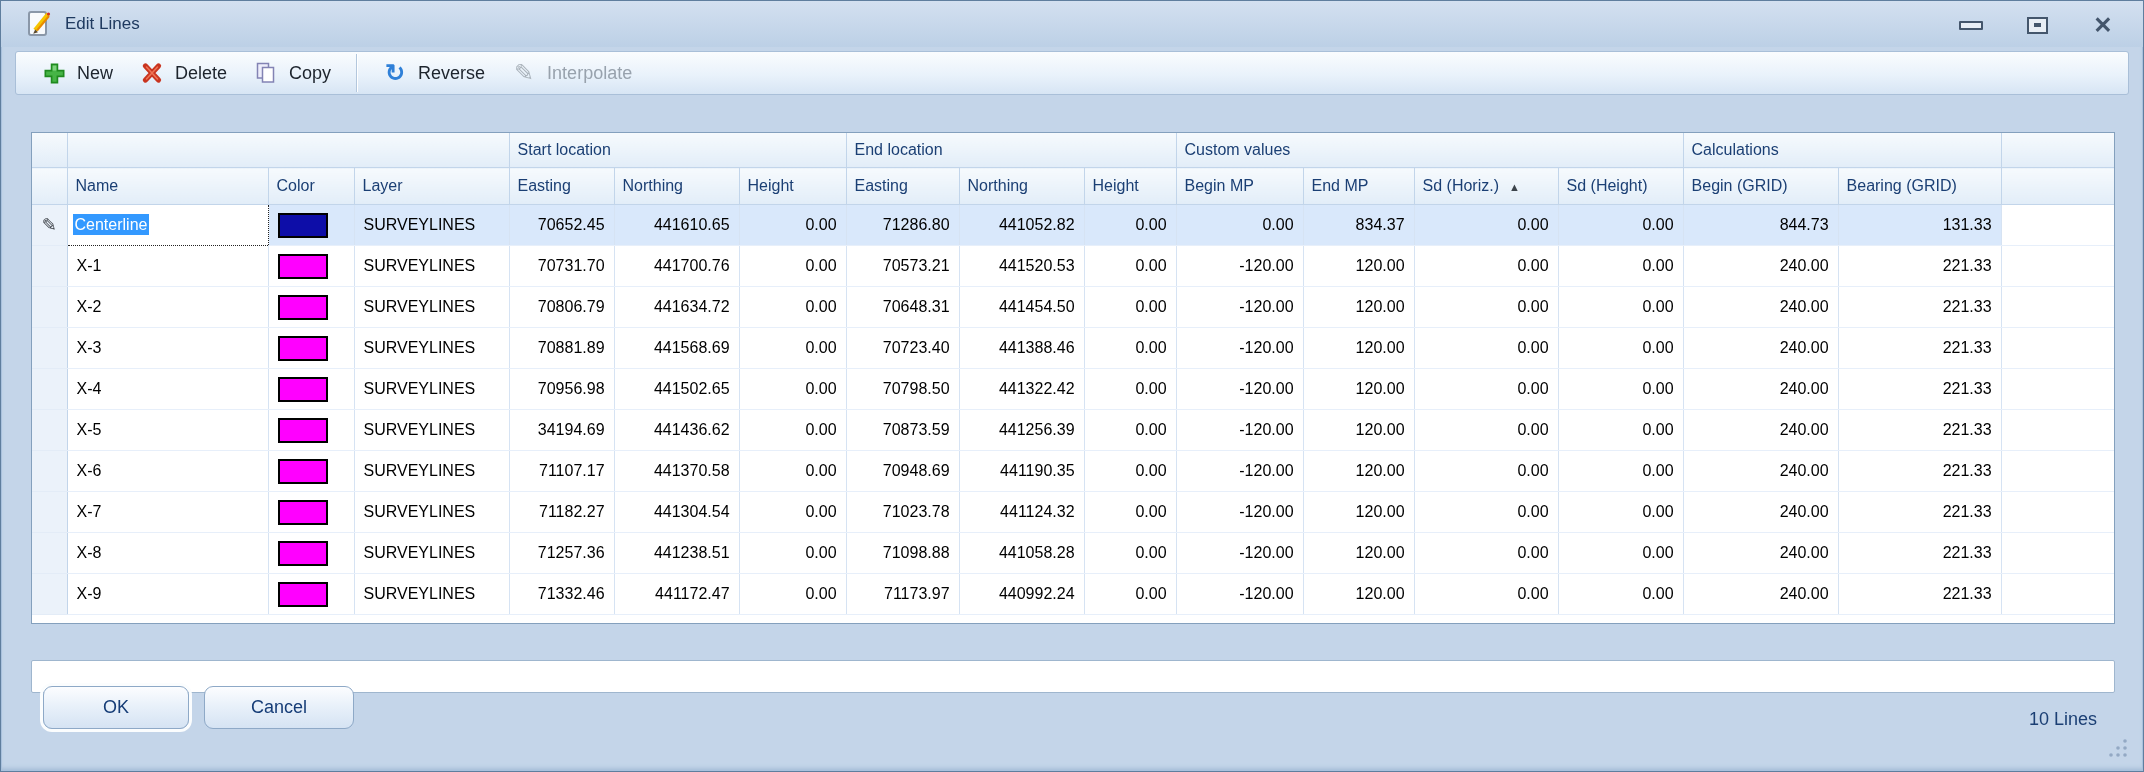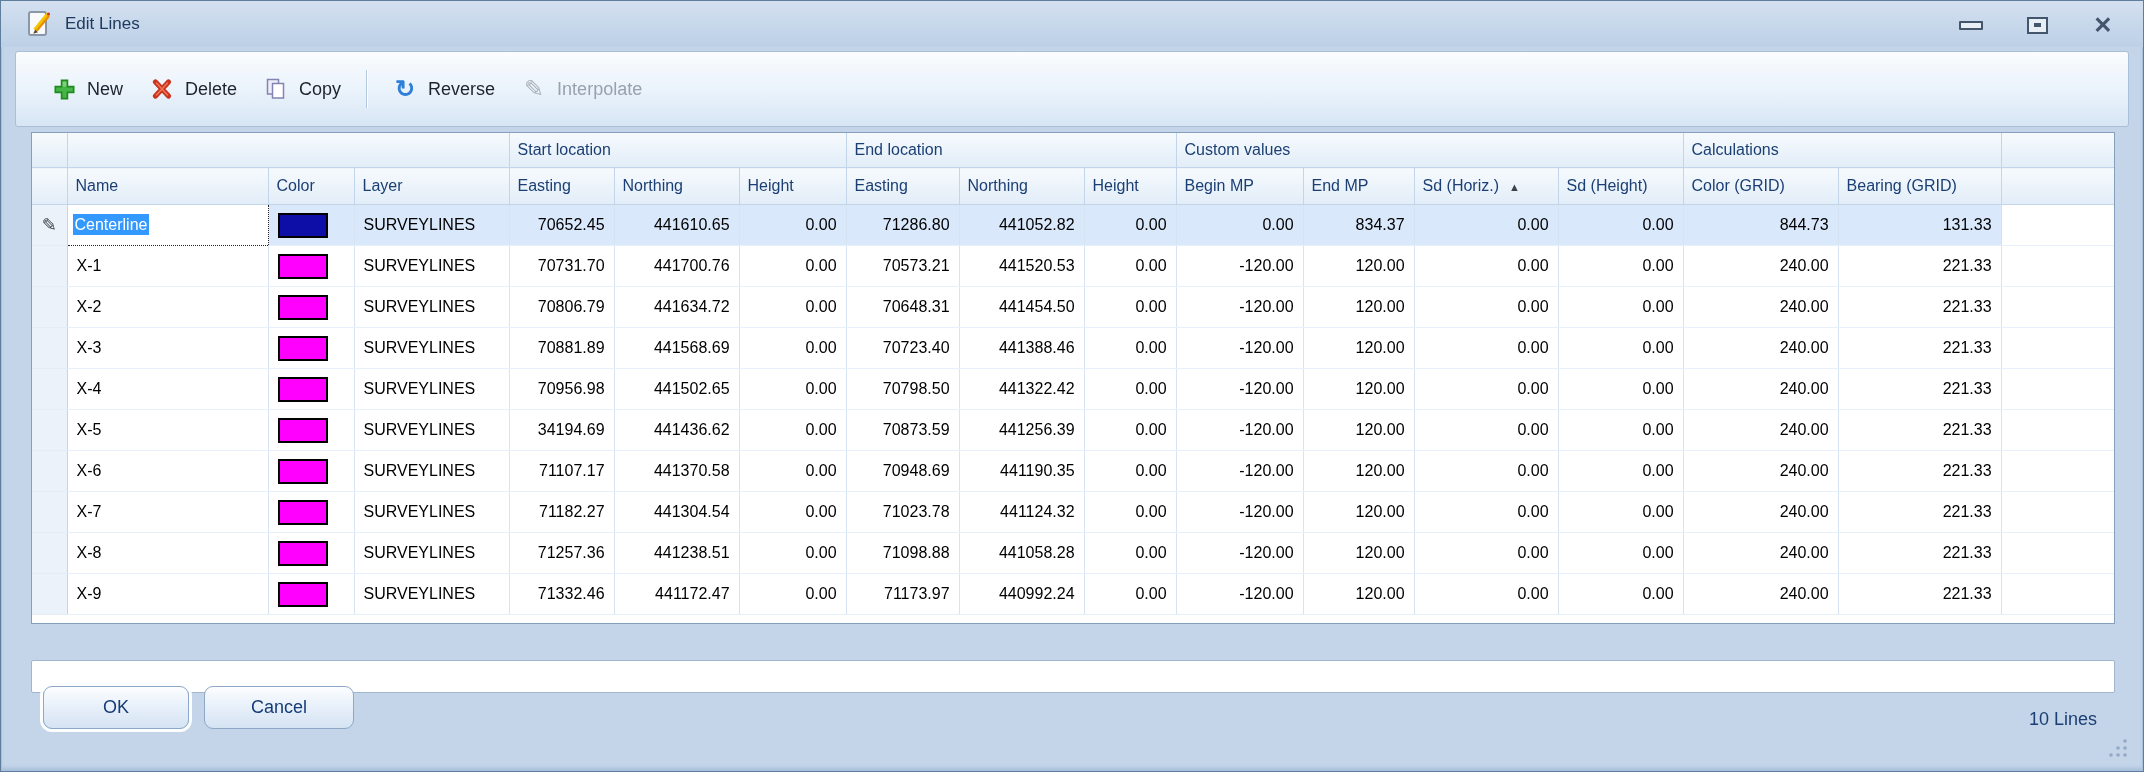--- a/index.html
+++ b/index.html
@@ -10,23 +10,23 @@
   .titlebar{position:absolute;left:0;top:0;right:0;height:46px;display:flex;align-items:center;
     padding-left:26px;gap:12px;background:linear-gradient(#d3e0f0,#bcd0e6);}
   .title-text{font-size:17px;color:#1f3a60;}
   .win-controls{position:absolute;right:28px;top:12px;display:flex;gap:42px;align-items:center;height:24px;}
   .wc{width:24px;height:22px;display:flex;align-items:center;justify-content:center;}
   .wc-min-bar{width:20px;height:5px;background:#e8eef5;border:2px solid #44566c;border-radius:1px;}
   .wc-max-box{width:17px;height:13px;border:2px solid #44566c;background:#e8eef5;display:flex;align-items:center;justify-content:center;}
   .wc-max-inner{width:7px;height:4px;background:#44566c;}
   .wc-close-x{font-size:23px;font-weight:bold;color:#44566c;line-height:1;}
   
-  .toolbar{position:absolute;left:14px;right:14px;top:50px;height:76px;box-sizing:border-box;
+  .toolbar{position:absolute;left:14px;right:14px;top:50px;height:44px;box-sizing:border-box;
     background:linear-gradient(#fafcfe,#e9f2fb 55%,#d7e5f4);border:1px solid #a9bfd8;border-radius:3px;
-    display:flex;align-items:center;padding:0 8px 0 22px;font-size:18px;color:#1d242d;}
+    display:flex;align-items:center;padding:0 8px 0 12px;font-size:18px;color:#1d242d;}
   .tb-btn{display:flex;align-items:center;gap:10px;padding:8px 13px;border-radius:3px;white-space:nowrap;}
   .tb-btn.disabled{color:#98a2ad;}
   .tb-sep{width:1px;height:38px;background:#b3c7dd;box-shadow:1px 0 0 #ffffff;margin:0 12px;}
   .tb-icon{display:flex;align-items:center;justify-content:center;width:26px;height:26px;}
   .uni{font-size:24px;line-height:1;font-weight:bold;}
   
   .grid{position:absolute;left:30px;top:131px;width:2084px;height:492px;box-sizing:border-box;
     background:#fff;border:1px solid #84a0bd;overflow:hidden;}
   table.g{border-collapse:collapse;table-layout:fixed;width:2082px;}
   .hcell{background:linear-gradient(#f6fafd,#e2edf8);border-right:1px solid #c2d5ea;border-bottom:1px solid #c2d5ea;
@@ -168,21 +168,21 @@
             <td class="hcell"><span>Easting</span></td>
             <td class="hcell"><span>Northing</span></td>
             <td class="hcell"><span>Height</span></td>
             <td class="hcell"><span>Easting</span></td>
             <td class="hcell"><span>Northing</span></td>
             <td class="hcell"><span>Height</span></td>
             <td class="hcell"><span>Begin MP</span></td>
             <td class="hcell"><span>End MP</span></td>
             <td class="hcell"><span>Sd (Horiz.)</span><span class="sort">▲</span></td>
             <td class="hcell"><span>Sd (Height)</span></td>
-            <td class="hcell"><span>Color (GRID)</span></td>
+            <td class="hcell"><span>Begin (GRID)</span></td>
             <td class="hcell"><span>Bearing (GRID)</span></td>
             <td class="hcell"></td>
           </tr>
         </thead>
         <tbody>
           <tr class="sel">
             <td class="ind"><span class="pencil">✎</span></td>
             <td class="editcell"><span class="selhl">Centerline</span></td>
             <td class="data"><span class="swatch" style="background: rgb(13, 13, 168);"></span></td>
             <td class="data">SURVEYLINES</td>

